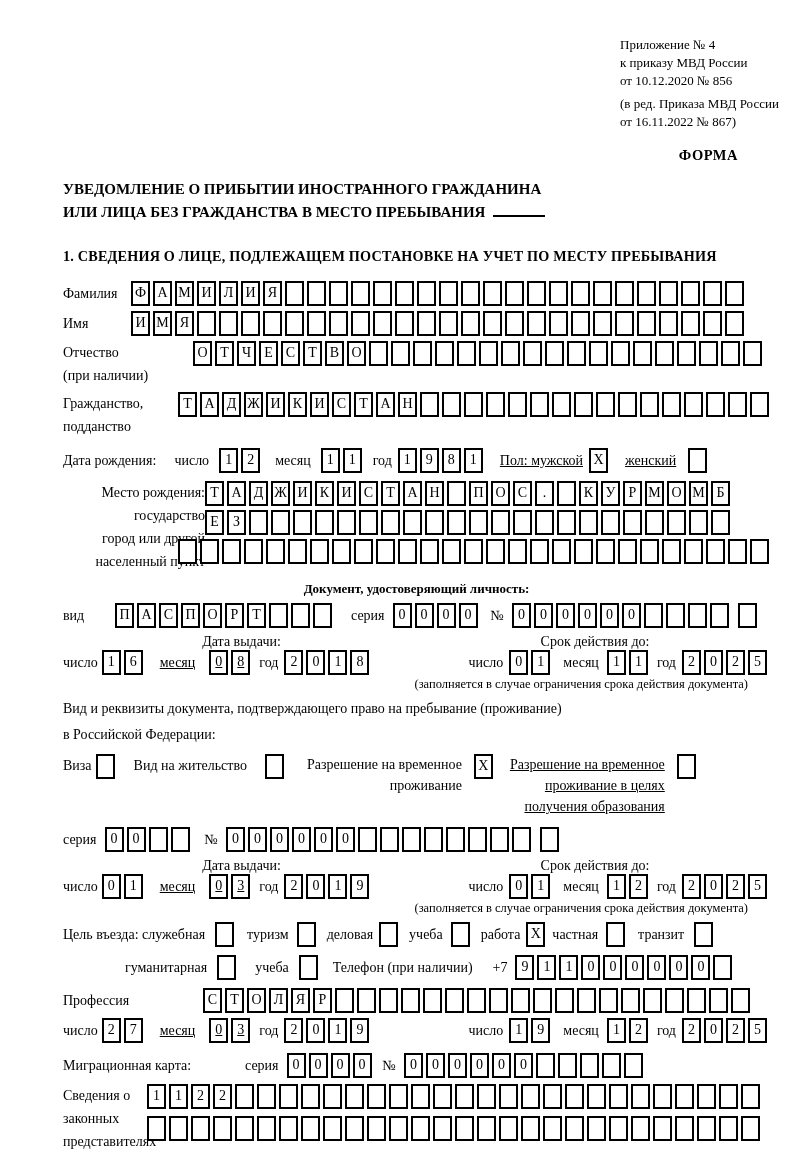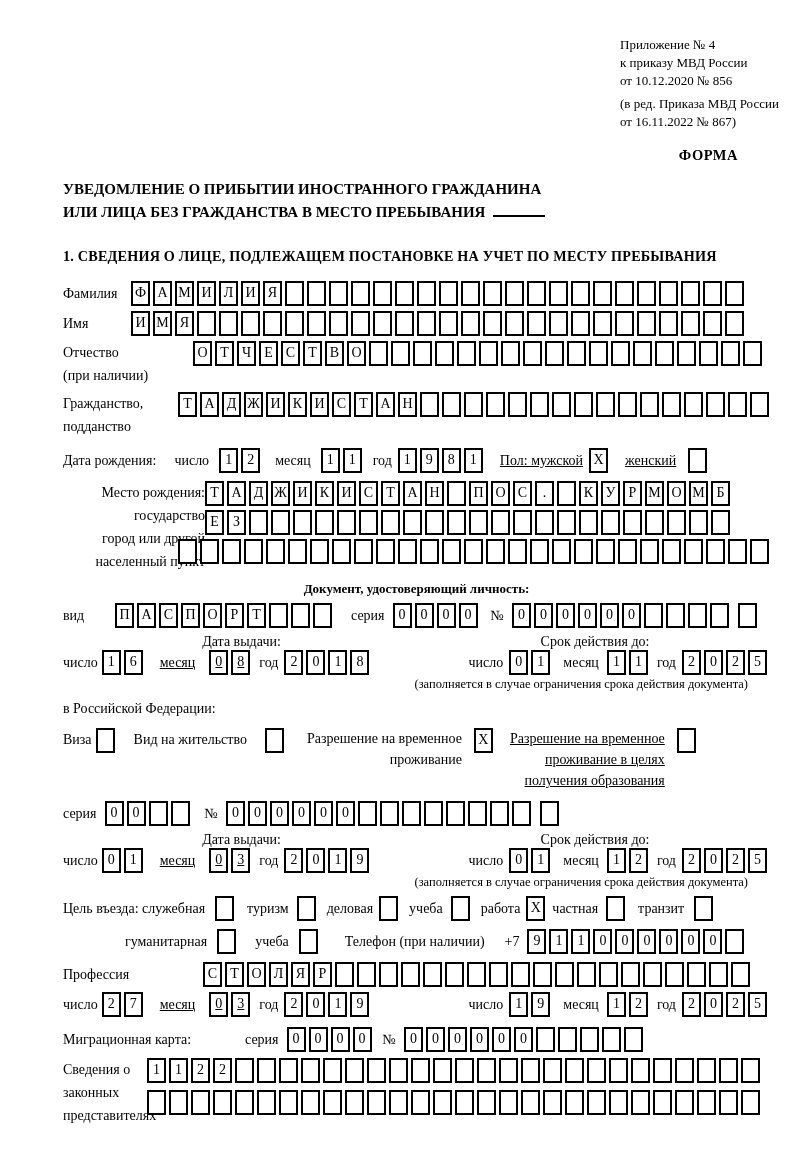--- a/index.html
+++ b/index.html
@@ -31,21 +31,21 @@
   .halves { display:flex; align-items:center; }
   .half-l { width:357px; }
   .half-l.c, .half-r.c { text-align:center; font-size:14px; }
   .half-r { flex:1; }
   .dateline { display:flex; align-items:center; }
   .note-r { text-align:right; margin-right:22px; font-size:12.5px; margin-top:2px; margin-bottom:6px; }
   .plain { font-size:14px; line-height:22px; }
   .cbx-lbl { font-size:14px; text-align:right; line-height:21px; }
   .ml4{margin-left:4px;} .ml6{margin-left:6px;} .ml8{margin-left:8px;} .ml10{margin-left:10px;}
   .ml12{margin-left:12px;} .ml14{margin-left:14px;text-decoration:underline;} .ml16{margin-left:16px;} .ml18{margin-left:18px;}
-  .ml20{margin-left:20px;} .ml24{margin-left:24px;} .mr8{margin-right:8px;}
+  .ml20{margin-left:20px;} .ml24{margin-left:12px;} .mr8{margin-right:8px;}
   .w68{width:68px;} .w130{width:130px;} .w115{width:115px;} .w142{width:142px;text-align:right;} .w140{width:140px;} .w84{width:84px;}
   .lblock { line-height:23px; }
 </style>
 </head>
 <body>
 
 <div class="page">
 
   <div class="hdr">
     <div>Приложение № 4</div>
@@ -402,20 +402,21 @@
       <span class="cells ml6" style="display: flex;">
           <span class="cell">2</span>
           <span class="cell">0</span>
           <span class="cell">2</span>
           <span class="cell">5</span>
         </span>
     </div>
   </div>
   <div class="note-r">(заполняется в случае ограничения срока действия документа)</div>
 
+  <div class="plain">Вид и реквизиты документа, подтверждающего право на пребывание (проживание)</div>
   <div class="plain" style="margin-top:4px">в Российской Федерации:</div>
 
   <div class="row top" style="margin-top:8px">
     <span class="lb">Виза</span>
     <span class="cells ml4" style="display: flex;">
         <span class="cell"></span>
       </span>
     <span class="lb ml16">Вид на жительство</span>
     <span class="cells ml18" style="display: flex;">
         <span class="cell"></span>

